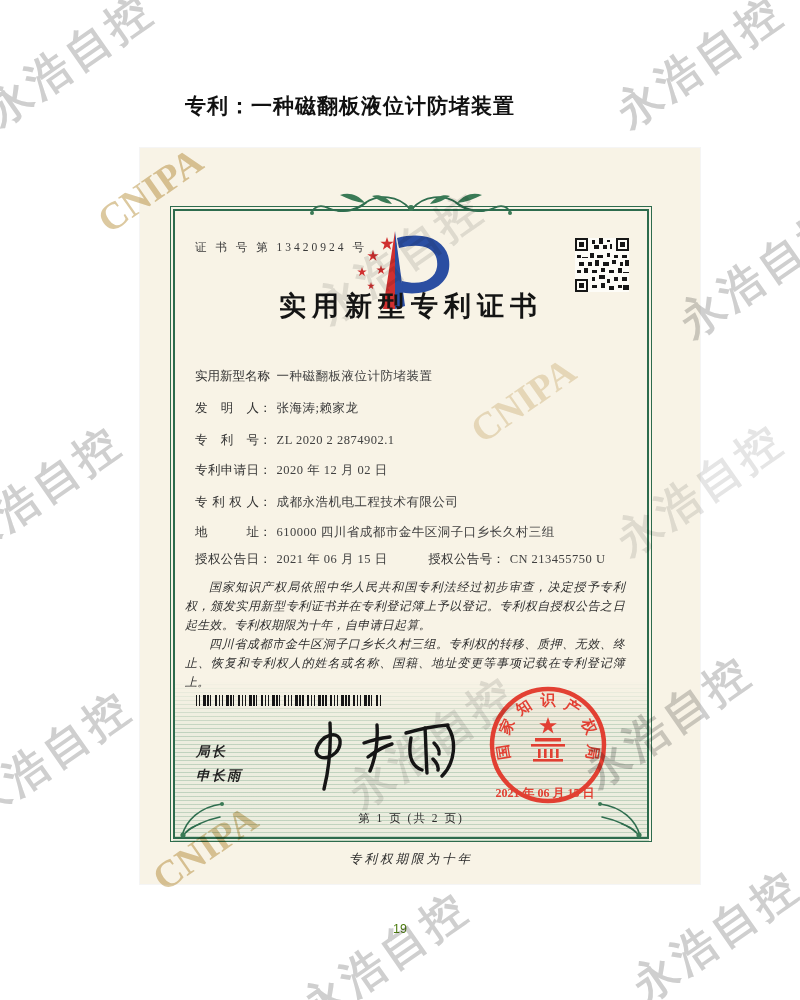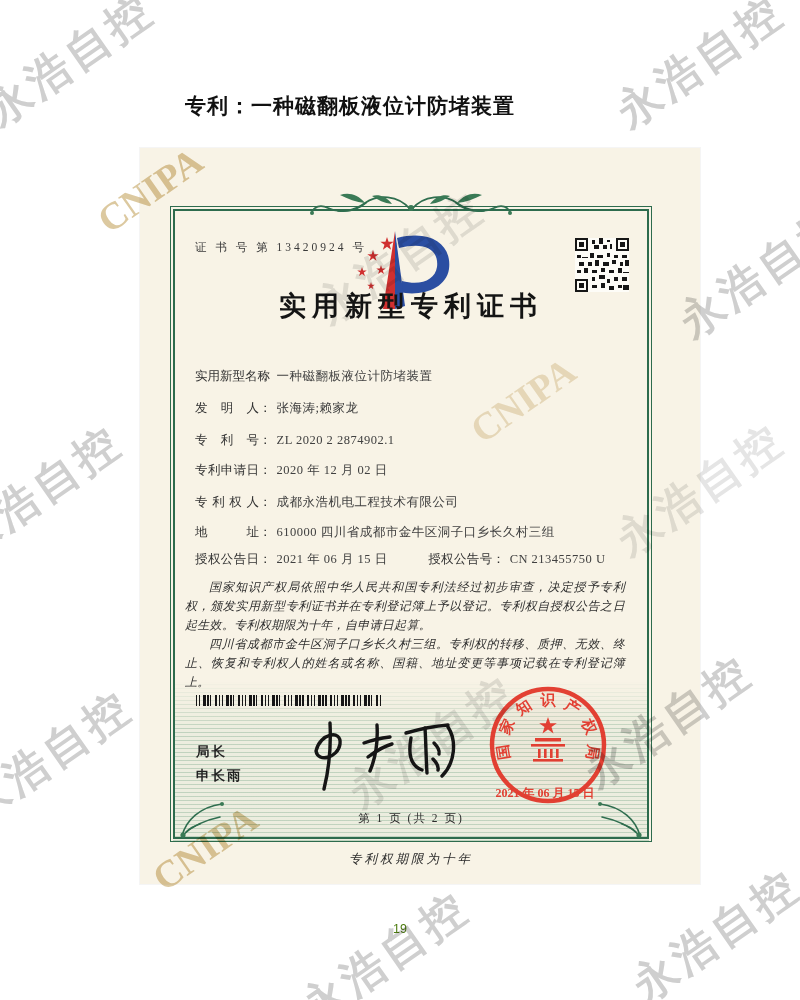--- a/index.html
+++ b/index.html
@@ -76,21 +76,21 @@
   .barcode {
     position:absolute; left:56px; top:547px; width:185px; height:11px; z-index:2;
     background:repeating-linear-gradient(90deg,
       #161616 0 1.5px, transparent 1.5px 3px,
       #161616 3px 4px, transparent 4px 7.5px,
       #161616 7.5px 10px, transparent 10px 11.5px);
   }
   .comm {
     position:absolute; left:56px; z-index:2;
     font-family:"Liberation Sans","DejaVu Sans",sans-serif;
-    font-weight:bold; font-size:13.5px; color:#222; letter-spacing:2px;
+    font-weight:bold; font-size:13.5px; color:#222; letter-spacing:2px;font-style:italic;
   }
   .sig { position:absolute; left:150px; top:563px; width:180px; height:90px; z-index:2; }
   .seal { position:absolute; left:341px; top:533px; width:134px; height:134px; z-index:3; opacity:.92; }
   .page-info {
     position:absolute; left:30px; top:663px; width:482px; text-align:center; z-index:2;
     font-size:11.5px; color:#2d2d2d; letter-spacing:2px;
   }
   .cont-note {
     position:absolute; left:30px; top:703px; width:482px; text-align:center; z-index:2;
     font-size:12.5px; font-style:italic; color:#2b2b2b; letter-spacing:3px;

